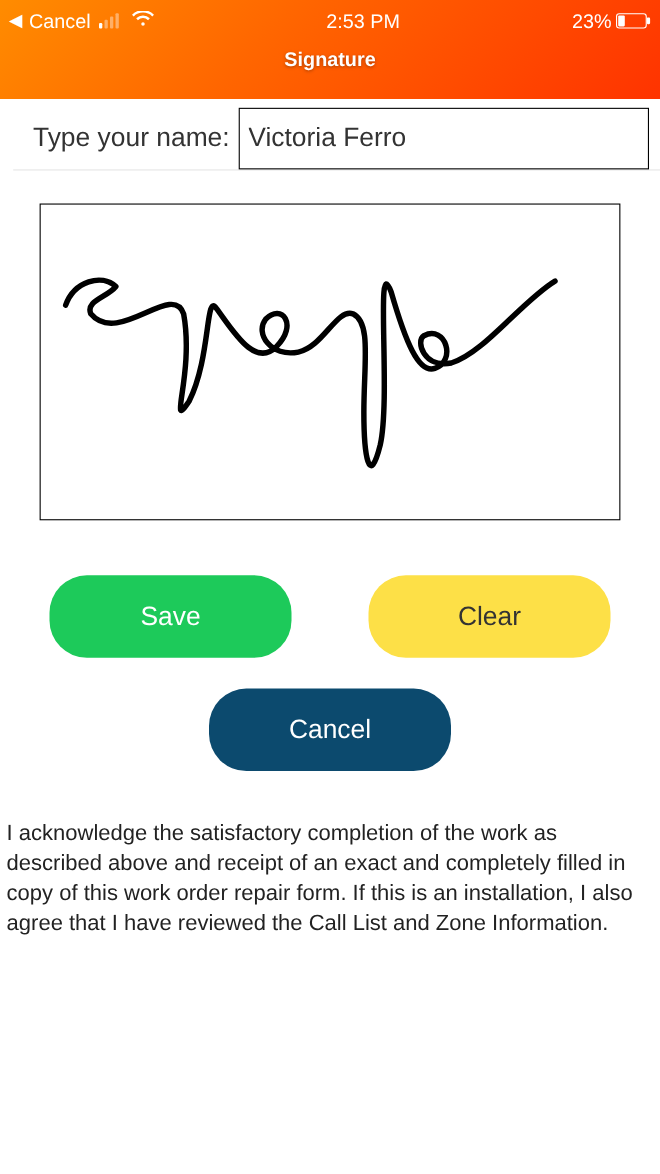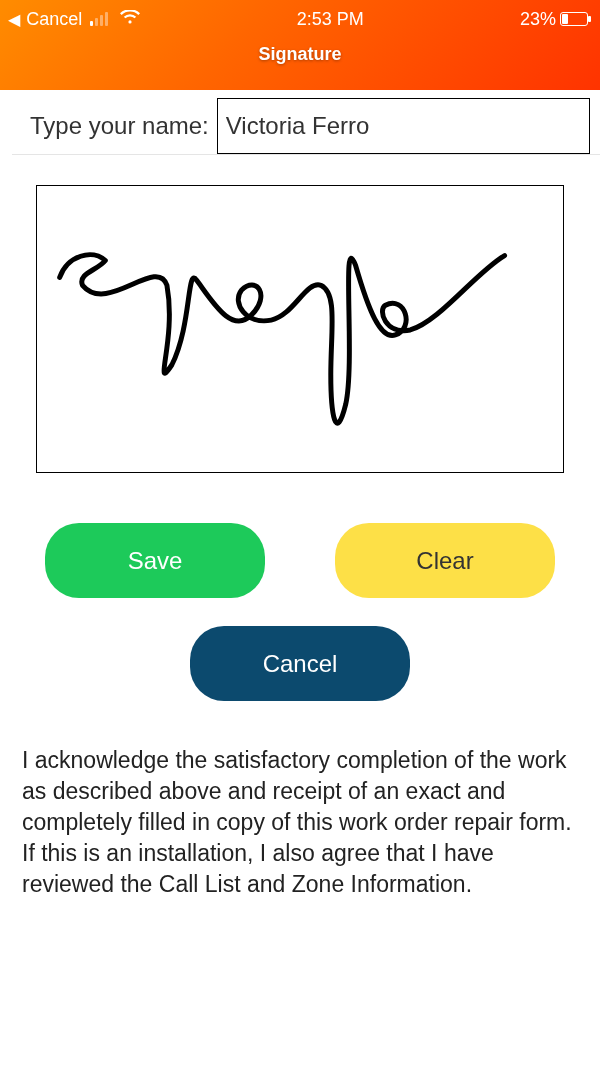--- a/index.html
+++ b/index.html
@@ -100,24 +100,24 @@
       cursor: pointer;
       font-family: inherit;
     }
     .btn-save { background: #1dca5a; color: #fff; }
     .btn-clear { background: #fde047; color: #333; }
     .btn-cancel {
       background: #0c4a6e; color: #fff;
       display: block; margin: 28px auto 0 auto; width: 220px;
     }
     .disclosure {
-      font-size: 23px;
+      font-size: 20px;
       line-height: 1.35;
       color: #222;
-      padding: 44px 10px 0 22px;
+      padding: 44px 10px 0 6px;
     }
   </style>
 </head>
 <body>
 
 <div class="header">
   <div class="status-bar">
     <div class="status-left">
       <span class="back-arrow">◀</span>
       <span>Cancel</span>

